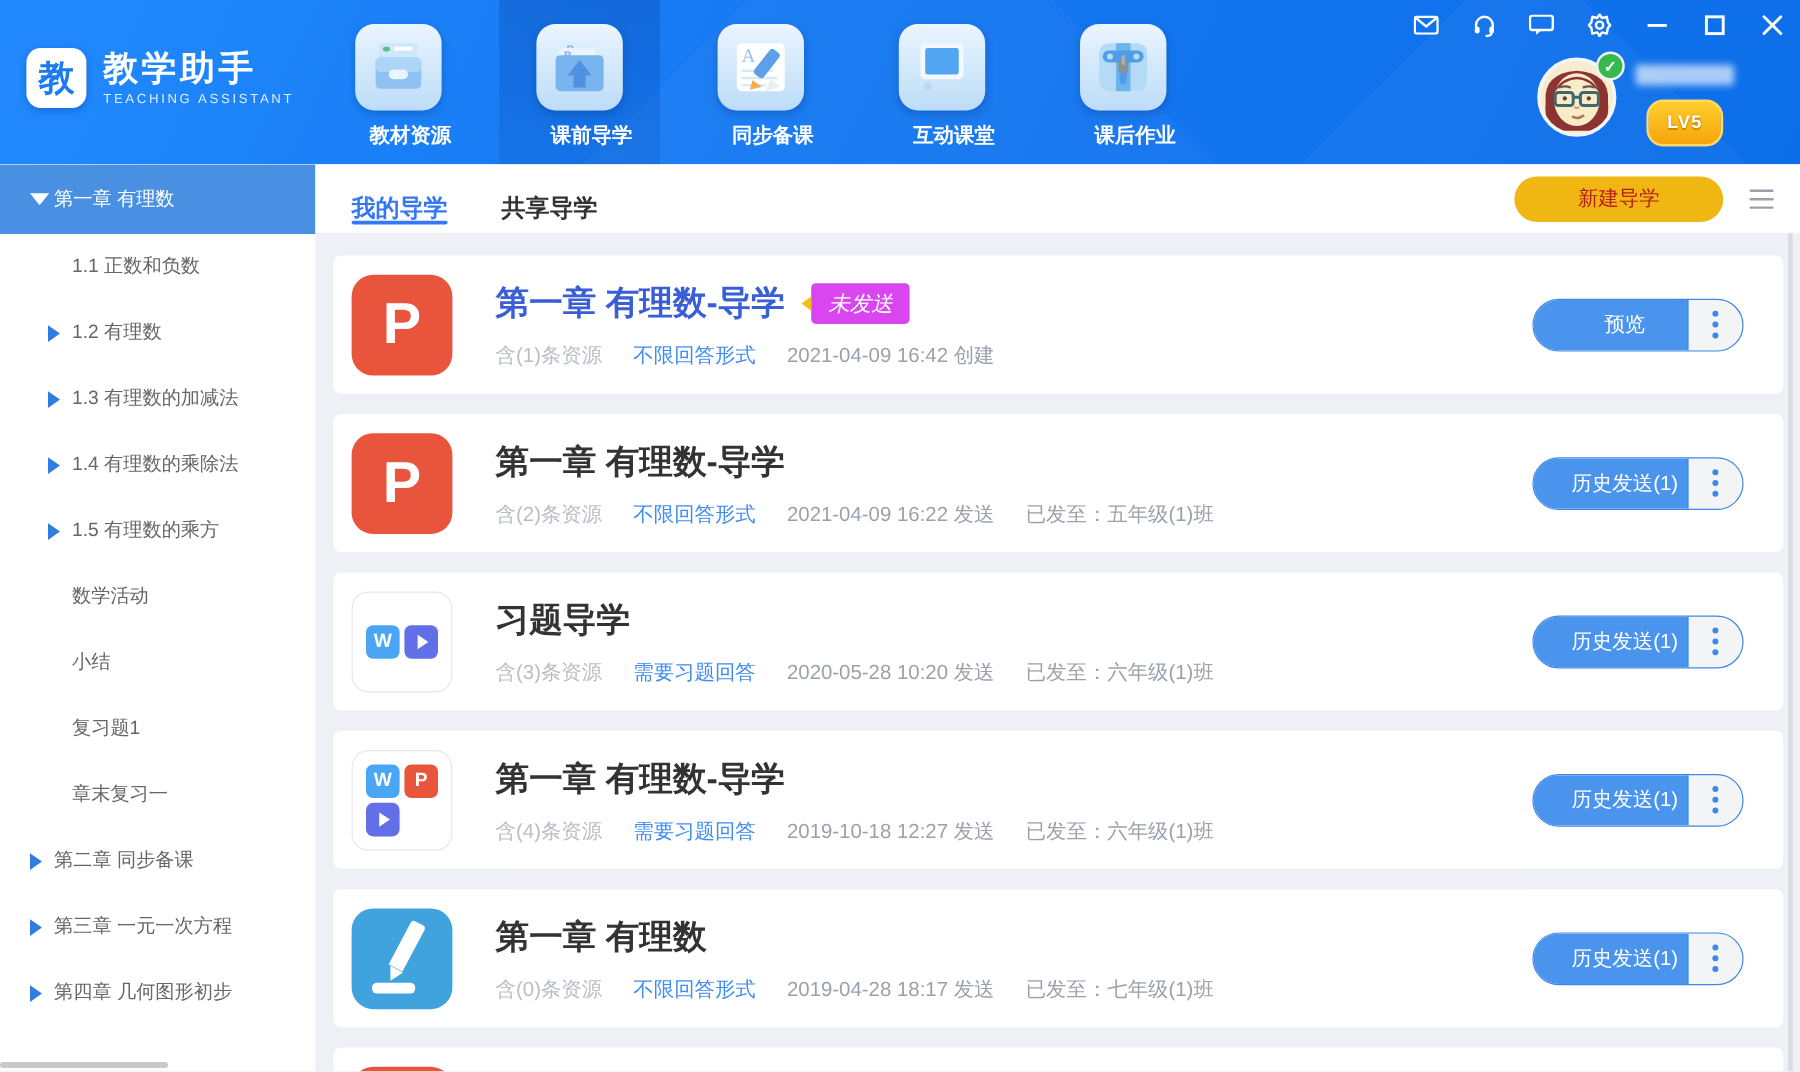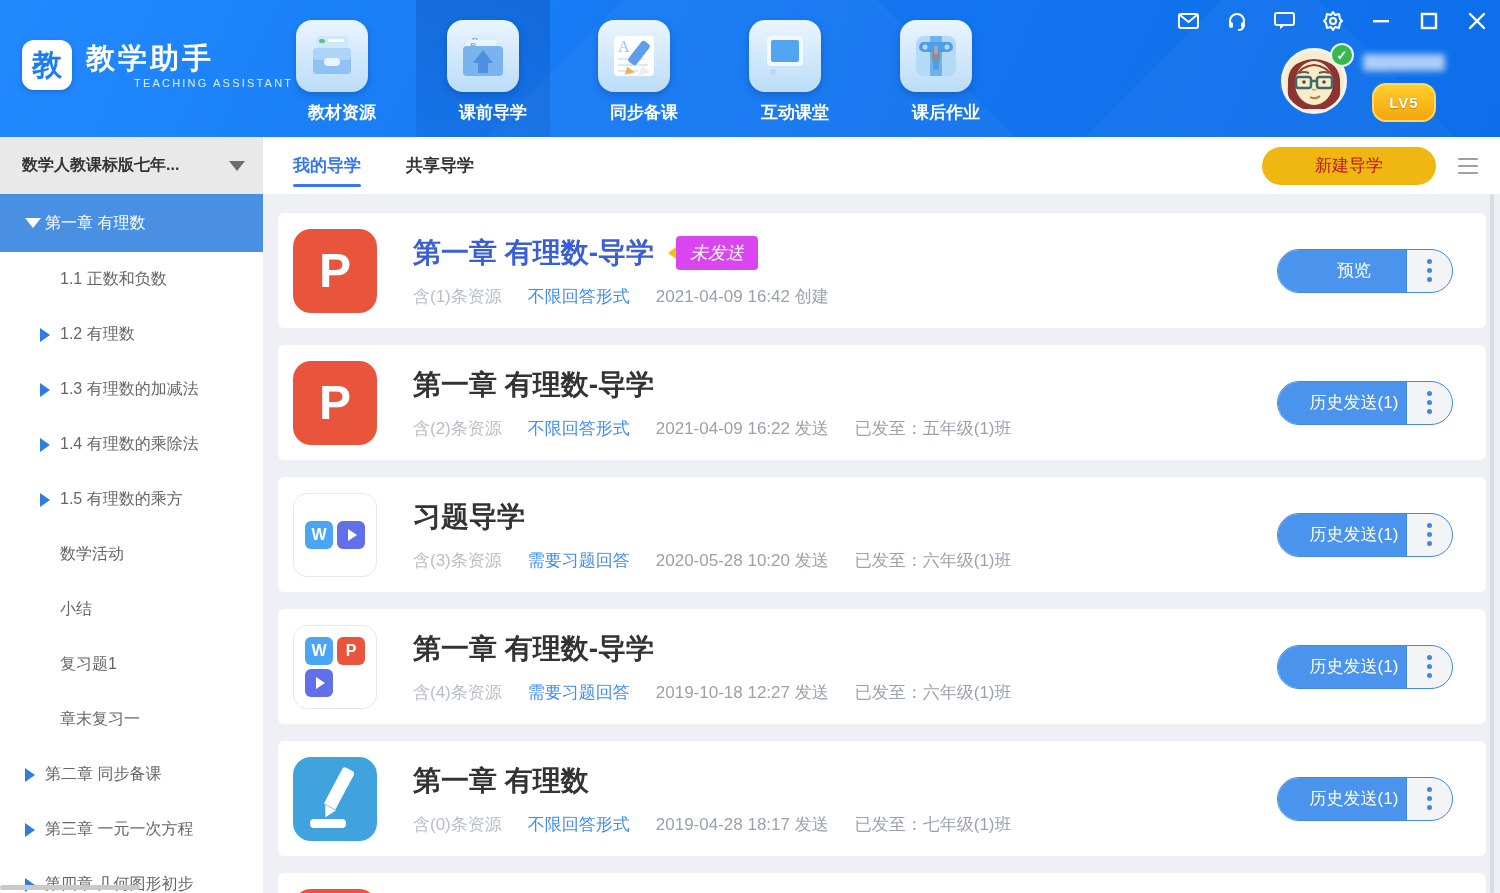--- a/index.html
+++ b/index.html
@@ -12,21 +12,21 @@
   .header::before { content:""; position:absolute; left:540px; top:-40px; width:420px; height:420px;
     background:rgba(255,255,255,0.035); transform:rotate(45deg); }
   .header::after { content:""; position:absolute; left:1080px; top:30px; width:380px; height:380px;
     background:rgba(255,255,255,0.03); transform:rotate(45deg); }
 
   .logo-wrap { position:absolute; left:22px; top:40px; display:flex; align-items:center; z-index:3; }
   .logo-badge { width:50px; height:50px; background:#fff; border-radius:12px; display:flex; align-items:center;
     justify-content:center; font-size:30px; font-weight:bold; color:#1b7cf2; box-shadow:0 2px 5px rgba(0,40,120,.25); }
   .logo-text { margin-left:14px; color:#fff; }
   .logo-title { font-size:29px; font-weight:bold; letter-spacing:3px; line-height:32px; }
-  .logo-sub { font-size:11px; letter-spacing:2.2px; opacity:.85; margin-top:3px;margin-left:48px; }
+  .logo-sub { font-size:11px; letter-spacing:2.2px; opacity:.85; margin-top:3px; }
 
   .nav { position:absolute; left:265px; top:0; height:137px; display:flex; gap:17px; z-index:3; }
   .nav-item { width:134px; height:137px; display:flex; flex-direction:column; align-items:center;
     justify-content:flex-end; padding-bottom:13px; cursor:pointer; }
   .nav-item[data-active="true"] { background:linear-gradient(180deg,rgba(8,62,158,.30),rgba(8,70,170,.18)); }
   .nav-ico { width:72px; height:72px; border-radius:16px; margin-bottom:9px;
     background:linear-gradient(180deg,#eaf5ff 0%,#bcdcf8 100%); box-shadow:0 3px 7px rgba(0,40,110,.28);
     display:flex; align-items:center; justify-content:center; }
   .nav-label { color:#fff; font-size:17px; font-weight:bold;margin-left:20px; }
 
@@ -63,21 +63,21 @@
   .tri i { display:block; width:0; height:0; }
   li[data-arrow="right"] .tri i { border-top:7px solid transparent; border-bottom:7px solid transparent;
     border-left:10px solid #2f7de0; }
   li[data-arrow="down"] .tri i { border-left:8px solid transparent; border-right:8px solid transparent;
     border-top:10px solid #fff; }
   .side-scroll { position:absolute; bottom:3px; left:0; width:140px; height:5px; background:#c9c9c9; border-radius:3px; }
 
   
   .content { position:absolute; top:137px; left:263px; width:1237px; height:756px; background:#eef0f5; }
   .tabbar { height:57px; background:#fff; display:flex; align-items:center; padding:0 22px 0 30px; position:relative; }
-  .tab { font-size:17px; font-weight:bold; color:#333; height:43px; display:flex; align-items:center;
+  .tab { font-size:20px; font-weight:bold; color:#333; height:43px; display:flex; align-items:flex-end;
     position:relative; cursor:pointer; margin-right:45px; }
   .tab[data-active="true"] { color:#3478f6; }
   .tab[data-active="true"]::after { content:""; position:absolute; left:0; right:0; bottom:0; height:3px;
     background:#3478f6; border-radius:2px; }
   .btn-new { margin-left:auto; width:174px; height:38px; border-radius:19px; background:#f0b612; border:none;
     color:#b91c1c; font-size:17px; font-family:Liberation Mono, monospace; cursor:pointer; }
   .hamburger { margin-left:22px; width:20px; display:flex; flex-direction:column; gap:5px; cursor:pointer; }
   .hamburger span { display:block; height:2px; background:#9aa0a8; border-radius:1px; }
 
   .cards { padding:19px 14px 0 15px; position:relative; height:699px; overflow:hidden; }
@@ -278,24 +278,20 @@
         <div class="check-badge">✓</div>
       </div>
       <div class="user-meta">
         <div class="user-name-blur"></div>
         <div class="lv-badge">LV5</div>
       </div>
     </div>
   </div>
 
   <div class="sidebar">
-    <div class="book-select">
-      <span class="book-name">数学人教课标版七年...</span>
-      <span class="book-caret"></span>
-    </div>
     <ul class="tree">
 
         <li data-selected="true" data-arrow="down" data-indent="0">
           <span class="tri">
             <i></i>
           </span>
           <span>第一章 有理数</span>
         </li>
 
         <li data-arrow="none" data-indent="1">

